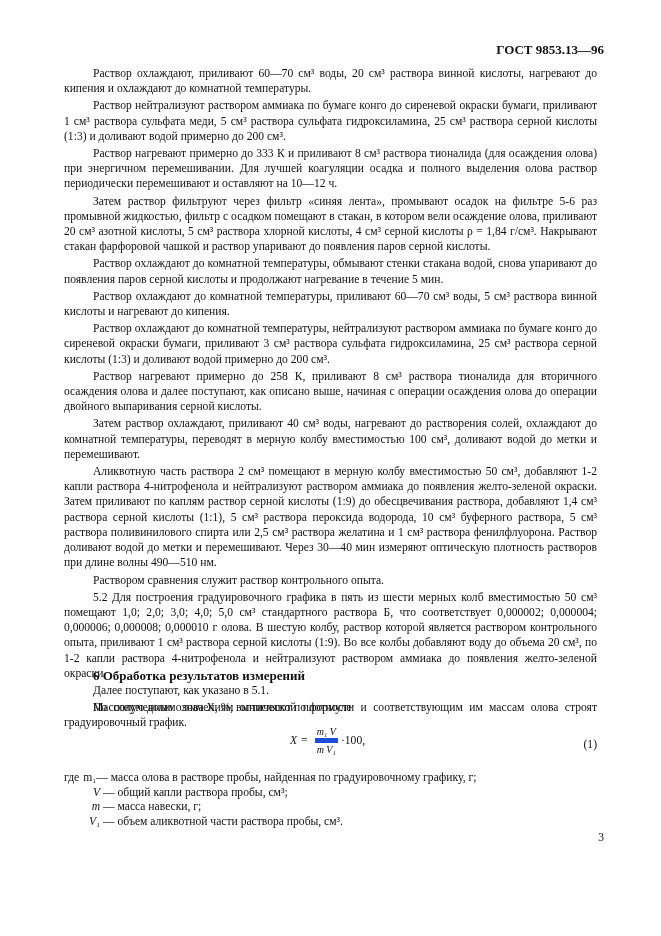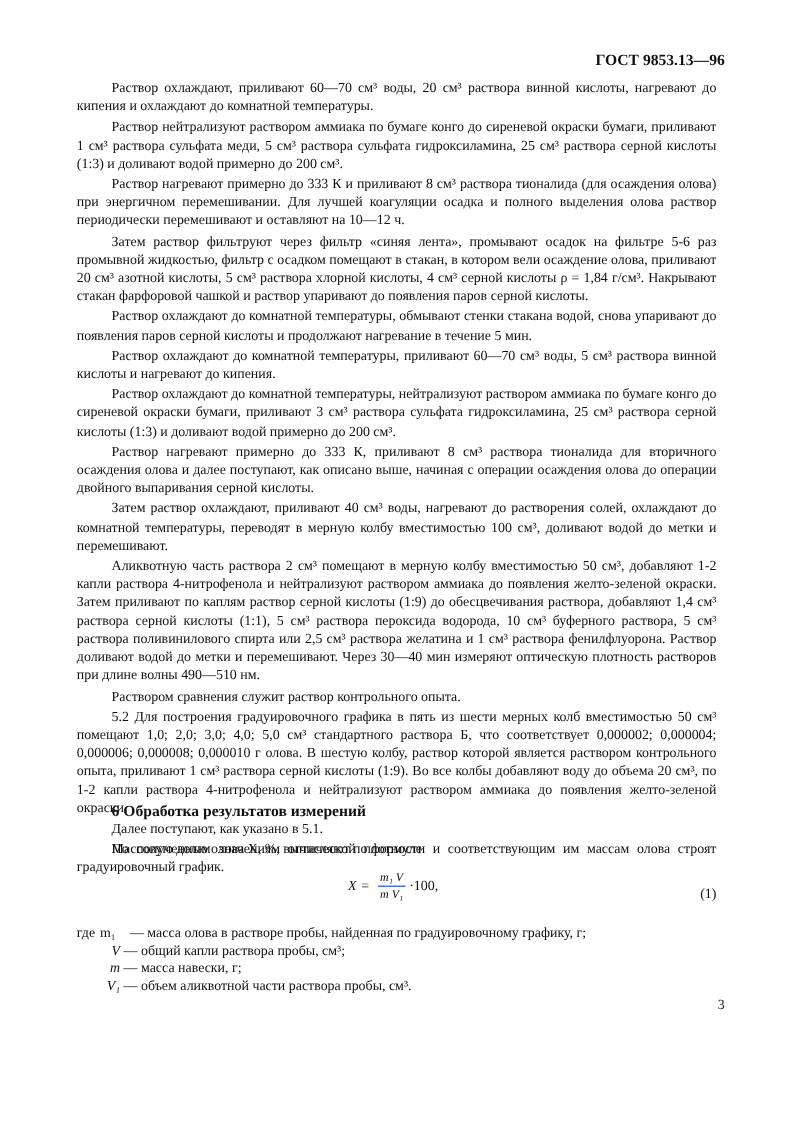--- a/index.html
+++ b/index.html
@@ -5,21 +5,21 @@
   html, body { margin: 0; padding: 0; background: #ffffff; }
   body { width: 661px; height: 936px; position: relative; overflow: hidden;
          font-family: "Liberation Serif", "DejaVu Serif", serif; color: #111; }
   .page-header { position: absolute; top: 42px; right: 57px; font-weight: bold; font-size: 13px; }
   .body-text { position: absolute; left: 64px; top: 66px; width: 533px; font-size: 11.6px; line-height: 15.2px; text-align: justify; }
   .body-text p { margin: 0 0 2px 0; text-indent: 29px; }
   .section-title { position: absolute; left: 93px; top: 668px; font-weight: bold; font-size: 13px; text-align: center; }
   .intro-line { position: absolute; left: 93px; top: 701px; font-size: 11.6px; }
   .formula { position: absolute; left: 290px; top: 726px; font-size: 11.6px; display: flex; align-items: center; font-style: normal; }
   .frac { display: inline-flex; flex-direction: column; align-items: center; margin: 0 3px; font-size: 10px; font-style: italic; }
-  .frac .num { border-bottom: 1px solid #1d4ed8; padding: 0 2px 1px 2px; }
+  .frac .num { border-bottom: 5px solid #1d4ed8; padding: 0 2px 1px 2px; }
   .frac .den { padding: 1px 2px 0 2px; }
   .formula .x { font-style: italic; }
   .formula-number { position: absolute; right: 64px; top: 738px; font-size: 11.6px; }
   .where { position: absolute; left: 64px; top: 771px; font-size: 11.6px; line-height: 14.5px; }
   .where-row { display: flex; }
   .where-row .sym { width: 36px; text-align: right; font-style: italic; padding-right: 3px; }
   .page-number { position: absolute; right: 57px; top: 831px; font-size: 11.6px; }
 </style>
 </head>
 <body>
@@ -27,21 +27,21 @@
 <div class="page-header">ГОСТ 9853.13—96</div>
 
 <div class="body-text">
   <p>Раствор охлаждают, приливают 60—70 см³ воды, 20 см³ раствора винной кислоты, нагревают до кипения и охлаждают до комнатной температуры.</p>
   <p>Раствор нейтрализуют раствором аммиака по бумаге конго до сиреневой окраски бумаги, приливают 1 см³ раствора сульфата меди, 5 см³ раствора сульфата гидроксиламина, 25 см³ раствора серной кислоты (1:3) и доливают водой примерно до 200 см³.</p>
   <p>Раствор нагревают примерно до 333 К и приливают 8 см³ раствора тионалида (для осаждения олова) при энергичном перемешивании. Для лучшей коагуляции осадка и полного выделения олова раствор периодически перемешивают и оставляют на 10—12 ч.</p>
   <p>Затем раствор фильтруют через фильтр «синяя лента», промывают осадок на фильтре 5-6 раз промывной жидкостью, фильтр с осадком помещают в стакан, в котором вели осаждение олова, приливают 20 см³ азотной кислоты, 5 см³ раствора хлорной кислоты, 4 см³ серной кислоты ρ = 1,84 г/см³. Накрывают стакан фарфоровой чашкой и раствор упаривают до появления паров серной кислоты.</p>
   <p>Раствор охлаждают до комнатной температуры, обмывают стенки стакана водой, снова упаривают до появления паров серной кислоты и продолжают нагревание в течение 5 мин.</p>
   <p>Раствор охлаждают до комнатной температуры, приливают 60—70 см³ воды, 5 см³ раствора винной кислоты и нагревают до кипения.</p>
   <p>Раствор охлаждают до комнатной температуры, нейтрализуют раствором аммиака по бумаге конго до сиреневой окраски бумаги, приливают 3 см³ раствора сульфата гидроксиламина, 25 см³ раствора серной кислоты (1:3) и доливают водой примерно до 200 см³.</p>
-  <p>Раствор нагревают примерно до 333 К, приливают 8 см³ раствора тионалида для вторичного осаждения олова и далее поступают, как описано выше, начиная с операции осаждения олова до операции двойного выпаривания серной кислоты.</p>
+  <p>Раствор нагревают примерно до 258 К, приливают 8 см³ раствора тионалида для вторичного осаждения олова и далее поступают, как описано выше, начиная с операции осаждения олова до операции двойного выпаривания серной кислоты.</p>
   <p>Затем раствор охлаждают, приливают 40 см³ воды, нагревают до растворения солей, охлаждают до комнатной температуры, переводят в мерную колбу вместимостью 100 см³, доливают водой до метки и перемешивают.</p>
   <p>Аликвотную часть раствора 2 см³  помещают в мерную колбу вместимостью 50 см³, добавляют 1-2 капли раствора 4-нитрофенола и нейтрализуют раствором аммиака до появления желто-зеленой окраски. Затем приливают по каплям раствор серной кислоты (1:9) до обесцвечивания раствора, добавляют 1,4 см³ раствора серной кислоты (1:1), 5 см³ раствора пероксида водорода, 10 см³ буферного раствора, 5 см³ раствора поливинилового спирта или 2,5 см³ раствора желатина и 1 см³ раствора фенилфлуорона. Раствор доливают водой до метки и перемешивают. Через 30—40 мин измеряют оптическую плотность растворов при длине волны 490—510 нм.</p>
   <p>Раствором сравнения служит раствор контрольного опыта.</p>
   <p>5.2 Для построения градуировочного графика в пять из шести мерных колб вместимостью 50 см³ помещают 1,0; 2,0; 3,0; 4,0; 5,0 см³ стандартного раствора Б, что соответствует 0,000002; 0,000004; 0,000006; 0,000008; 0,000010 г олова. В шестую колбу, раствор которой является раствором контрольного опыта, приливают 1 см³ раствора серной кислоты (1:9). Во все колбы добавляют воду до объема 20 см³, по 1-2 капли раствора 4-нитрофенола и нейтрализуют раствором аммиака до появления желто-зеленой окраски.</p>
   <p>Далее поступают, как указано в 5.1.</p>
   <p>По полученным значениям оптической плотности и соответствующим им массам олова строят градуировочный график.</p>
 </div>
 
 <div class="section-title">6  Обработка результатов измерений</div>
 
@@ -54,21 +54,21 @@
     <span class="num">m₁ V</span>
     <span class="den">m V₁</span>
   </span>
   <span>·100,</span>
 </div>
 <div class="formula-number">(1)</div>
 
 <div class="where">
   <div class="where-row">
     <span style="margin-right:4px">где</span>
-    <span style="margin-right:12px">m₁</span>
+    <span style="margin-right:0">m₁</span>
     <span>— масса олова в растворе пробы, найденная по градуировочному графику, г;</span>
   </div>
   <div class="where-row">
     <span class="sym">V</span>
     <span>— общий капли раствора пробы, см³;</span>
   </div>
   <div class="where-row">
     <span class="sym">m</span>
     <span>— масса навески, г;</span>
   </div>

